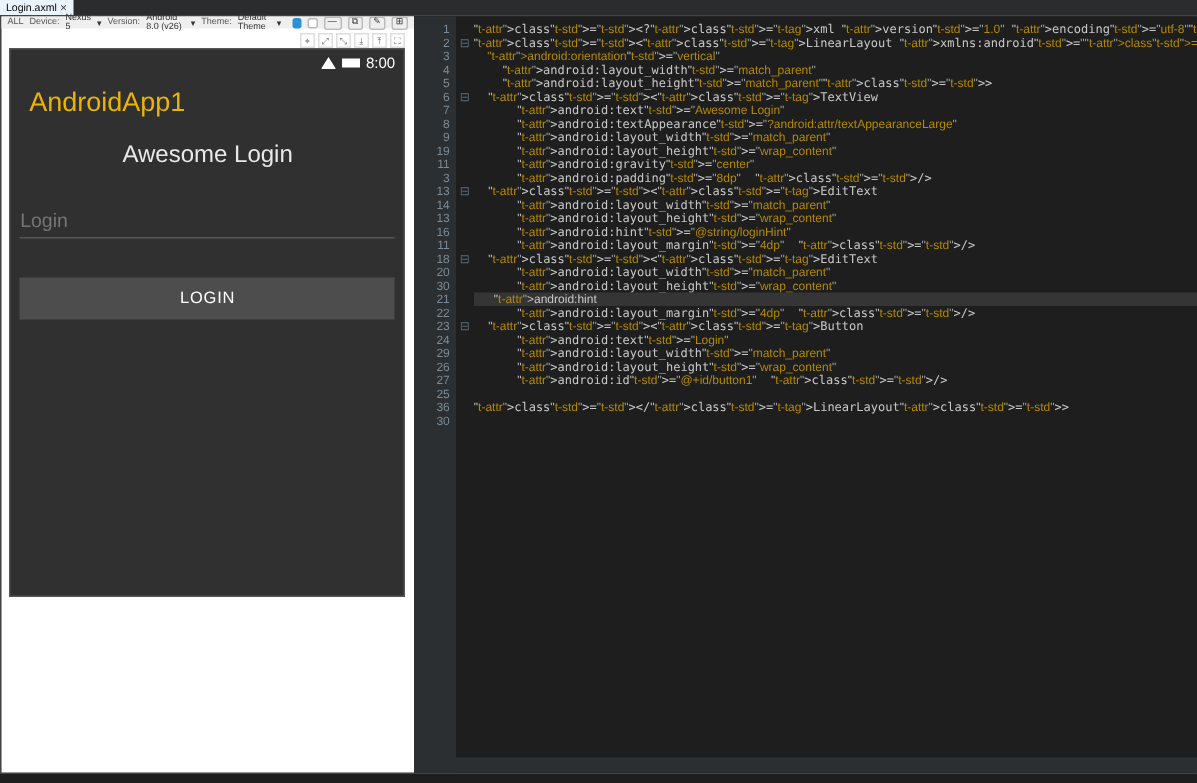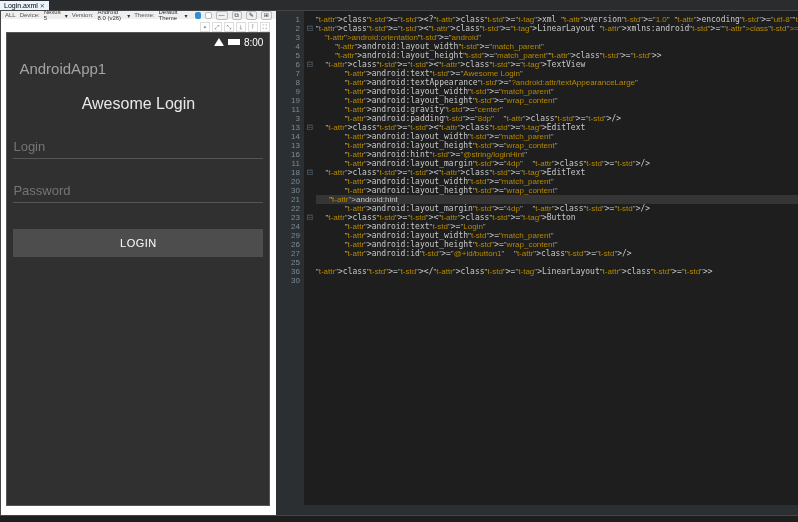--- a/index.html
+++ b/index.html
@@ -13,25 +13,25 @@
   .designer-header { background:#efefef; color:#333; font-size:6px; height:8px; display:flex; align-items:center; gap:4px; padding:0 4px; }
   .dh-label { color:#555; }
   .dh-spacer { flex:1; }
   .dh-btn { border:1px solid #bbb; border-radius:2px; padding:0 2px; font-size:6px; line-height:7px; }
   .dh-toggle { width:10px; height:7px; border-radius:2px; }
   .active-toggle { background:#2b90d9; }
   .inactive-toggle { background:#fff; border:1px solid #bbb; }
   .designer-canvas { flex:1; display:flex; justify-content:center; padding-top:14px; position:relative; }
   .tool-strip { position:absolute; top:3px; right:6px; display:flex; gap:2px; }
   .tool-strip span { width:10px; height:10px; border:1px solid #ddd; font-size:6px; display:flex; align-items:center; justify-content:center; color:#666; }
-  .phone { width:262px; height:472px; background:#303030; box-shadow:0 0 0 1px #555; display:flex; flex-direction:column; }
+  .phone { width:262px; height:364px; background:#303030; box-shadow:0 0 0 1px #555; display:flex; flex-direction:column; }
   .statusbar { height:18px; display:flex; justify-content:flex-end; align-items:center; gap:4px; padding:0 6px; color:#fff; font-size:10px; }
   .wifi-icon { width:0; height:0; border-left:5px solid transparent; border-right:5px solid transparent; border-bottom:8px solid #fff; border-radius:1px;}
   .batt { width:12px; height:6px; background:#fff; display:inline-block; }
-  .appbar { height:34px; color:#a3a3a3; font-size:15px; display:flex; align-items:center; padding:0 12px; }
+  .appbar { height:34px; color:#eab308; font-size:18px; display:flex; align-items:center; padding:0 12px; }
   .phone-body { flex:1; padding:4px 6px; display:flex; flex-direction:column; color:#ccc; }
   .title { text-align:center; font-size:16px; color:#e8e8e8; margin:6px 0 14px 0; }
   .hint-field { font-size:13px; color:#7a7a7a; border:none; border-bottom:1px solid #555; background:transparent; padding:4px 0; margin:8px 0 12px 0; }
   .login-btn { margin:14px 0; background:#4d4d4d; color:#fff; border:none; height:28px; font-size:11px; letter-spacing:0.5px; }
   .right-pane { flex:1; background:#1e1e1e; display:flex; position:relative; }
   .gutter { width:28px; background:#2c2f31; display:flex; flex-direction:column; align-items:flex-end; padding-top:4px; font-size:8px; color:#7a8a97; font-family:Consolas,monospace; }
   .gutter div { height:9px; line-height:9px; padding-right:4px; }
   .fold { position:absolute; left:30px; top:4px; width:8px; display:flex; flex-direction:column; font-family:Consolas,monospace; font-size:8px; color:#5a6a77; }
   .fold div { height:9px; line-height:9px; text-align:center; }
   .code { flex:1; font-family:Consolas,monospace; font-size:8px; line-height:9px; padding:4px 4px 4px 12px; white-space:pre; color:#c8c8c8; overflow:hidden; }
@@ -88,21 +88,20 @@
           <span class="wifi-icon"></span>
           <span class="batt"></span>
           <span>8:00</span>
         </div>
         <div class="appbar">
           <span>AndroidApp1</span>
         </div>
         <div class="phone-body">
           <div class="title">Awesome Login</div>
           <input class="hint-field" placeholder="Login" style="">
-          <input class="hint-field" placeholder="Password" style="">
           <button class="login-btn">LOGIN</button>
         </div>
       </div>
     </div>
   </div>
 
   <div class="right-pane">
     <div class="gutter" id="gutter">
         <div>1</div>
         <div>2</div>
@@ -162,21 +161,21 @@
         <div></div>
         <div></div>
         <div></div>
         <div></div>
         <div></div>
         <div></div>
         <div></div>
       </div>
     <div class="code" id="code"><span <span="" class="&lt;span">"</span><span class="t-str">t-attr</span><span class="t-std">"</span>&gt;class<span class="&lt;span">"</span><span class="t-str">t-std</span><span class="t-std">"</span>&gt;=<span class="t-std">"</span><span class="t-str">t-std</span><span class="t-std">"</span>&gt;&lt;?<span <span="" class="&lt;span">"</span><span class="t-str">t-attr</span><span class="t-std">"</span>&gt;class<span class="&lt;span">"</span><span class="t-str">t-std</span><span class="t-std">"</span>&gt;=<span class="t-std">"</span><span class="t-str">t-tag</span><span class="t-std">"</span>&gt;xml <span class="&lt;span">"</span><span class="t-str">t-attr</span><span class="t-std">"</span>&gt;version<span class="&lt;span">"</span><span class="t-str">t-std</span><span class="t-std">"</span>&gt;=<span class="t-std">"</span><span class="t-str">1.0</span><span class="t-std">"</span> <span class="&lt;span">"</span><span class="t-str">t-attr</span><span class="t-std">"</span>&gt;encoding<span class="&lt;span">"</span><span class="t-str">t-std</span><span class="t-std">"</span>&gt;=<span class="t-std">"</span><span class="t-str">utf-8</span><span class="t-std">"</span><span <span="" class="&lt;span">"</span><span class="t-str">t-attr</span>&gt;class&gt;=&gt;?&gt;
 <span <span="" class="&lt;span">"</span><span class="t-str">t-attr</span><span class="t-std">"</span>&gt;class<span class="&lt;span">"</span><span class="t-str">t-std</span><span class="t-std">"</span>&gt;=<span class="t-std">"</span><span class="t-str">t-std</span><span class="t-std">"</span>&gt;&lt;<span <span="" class="&lt;span">"</span><span class="t-str">t-attr</span><span class="t-std">"</span>&gt;class<span class="&lt;span">"</span><span class="t-str">t-std</span><span class="t-std">"</span>&gt;=<span class="t-std">"</span><span class="t-str">t-tag</span><span class="t-std">"</span>&gt;LinearLayout <span class="&lt;span">"</span><span class="t-str">t-attr</span><span class="t-std">"</span>&gt;xmlns:android<span class="&lt;span">"</span><span class="t-str">t-std</span><span class="t-std">"</span>&gt;=<span class="t-std">"</span><span class="t-str"><span <span="" class="&lt;/span"><span class="t-std">"</span>t-attr<span class="t-std">"</span><span class="t-str">&gt;class</span><span class="&lt;/span"><span class="t-std">"</span>t-std<span class="t-std">"</span><span class="t-str">&gt;=</span></span>t-link</span>
-    <span class="&lt;span">"</span><span class="t-str">t-attr</span><span class="t-std">"</span>&gt;android:orientation</span><span class="&lt;span">"</span><span class="t-str">t-std</span><span class="t-std">"</span>&gt;=<span class="t-std">"</span><span class="t-str">android</span><span class="t-std">"</span>
+    <span class="&lt;span">"</span><span class="t-str">t-attr</span><span class="t-std">"</span>&gt;android:orientation</span><span class="&lt;span">"</span><span class="t-str">t-std</span><span class="t-std">"</span>&gt;=<span class="t-std">"</span><span class="t-str">vertical</span><span class="t-std">"</span>
     <span class="&lt;span">"</span><span class="t-str">t-attr</span><span class="t-std">"</span>&gt;android:layout_width<span class="&lt;span">"</span><span class="t-str">t-std</span><span class="t-std">"</span>&gt;=<span class="t-std">"</span><span class="t-str">match_parent</span><span class="t-std">"</span>
     <span class="&lt;span">"</span><span class="t-str">t-attr</span><span class="t-std">"</span>&gt;android:layout_height<span class="&lt;span">"</span><span class="t-str">t-std</span><span class="t-std">"</span>&gt;=<span class="t-std">"</span><span class="t-str">match_parent</span><span class="t-std">"</span><span <span="" class="&lt;span">"</span><span class="t-str">t-attr</span><span class="t-std">"</span>&gt;class<span class="&lt;span">"</span><span class="t-str">t-std</span><span class="t-std">"</span>&gt;=<span class="t-std">"</span><span class="t-str">t-std</span><span class="t-std">"</span>&gt;&gt;
   <span <span="" class="&lt;span">"</span><span class="t-str">t-attr</span><span class="t-std">"</span>&gt;class<span class="&lt;span">"</span><span class="t-str">t-std</span><span class="t-std">"</span>&gt;=<span class="t-std">"</span><span class="t-str">t-std</span><span class="t-std">"</span>&gt;&lt;<span <span="" class="&lt;span">"</span><span class="t-str">t-attr</span><span class="t-std">"</span>&gt;class<span class="&lt;span">"</span><span class="t-str">t-std</span><span class="t-std">"</span>&gt;=<span class="t-std">"</span><span class="t-str">t-tag</span><span class="t-std">"</span>&gt;TextView
       <span class="&lt;span">"</span><span class="t-str">t-attr</span><span class="t-std">"</span>&gt;android:text<span class="&lt;span">"</span><span class="t-str">t-std</span><span class="t-std">"</span>&gt;=<span class="t-std">"</span><span class="t-str">Awesome Login</span><span class="t-std">"</span>
       <span class="&lt;span">"</span><span class="t-str">t-attr</span><span class="t-std">"</span>&gt;android:textAppearance<span class="&lt;span">"</span><span class="t-str">t-std</span><span class="t-std">"</span>&gt;=<span class="t-std">"</span><span class="t-str">?android:attr/textAppearanceLarge</span><span class="t-std">"</span>
       <span class="&lt;span">"</span><span class="t-str">t-attr</span><span class="t-std">"</span>&gt;android:layout_width<span class="&lt;span">"</span><span class="t-str">t-std</span><span class="t-std">"</span>&gt;=<span class="t-std">"</span><span class="t-str">match_parent</span><span class="t-std">"</span>
       <span class="&lt;span">"</span><span class="t-str">t-attr</span><span class="t-std">"</span>&gt;android:layout_height<span class="&lt;span">"</span><span class="t-str">t-std</span><span class="t-std">"</span>&gt;=<span class="t-std">"</span><span class="t-str">wrap_content</span><span class="t-std">"</span>
       <span class="&lt;span">"</span><span class="t-str">t-attr</span><span class="t-std">"</span>&gt;android:gravity<span class="&lt;span">"</span><span class="t-str">t-std</span><span class="t-std">"</span>&gt;=<span class="t-std">"</span><span class="t-str">center</span><span class="t-std">"</span>
       <span class="&lt;span">"</span><span class="t-str">t-attr</span><span class="t-std">"</span>&gt;android:padding<span class="&lt;span">"</span><span class="t-str">t-std</span><span class="t-std">"</span>&gt;=<span class="t-std">"</span><span class="t-str">8dp</span><span class="t-std">"</span>  <span <span="" class="&lt;span">"</span><span class="t-str">t-attr</span><span class="t-std">"</span>&gt;class<span class="&lt;span">"</span><span class="t-str">t-std</span><span class="t-std">"</span>&gt;=<span class="t-std">"</span><span class="t-str">t-std</span><span class="t-std">"</span>&gt;/&gt;
   <span <span="" class="&lt;span">"</span><span class="t-str">t-attr</span><span class="t-std">"</span>&gt;class<span class="&lt;span">"</span><span class="t-str">t-std</span><span class="t-std">"</span>&gt;=<span class="t-std">"</span><span class="t-str">t-std</span><span class="t-std">"</span>&gt;&lt;<span <span="" class="&lt;span">"</span><span class="t-str">t-attr</span><span class="t-std">"</span>&gt;class<span class="&lt;span">"</span><span class="t-str">t-std</span><span class="t-std">"</span>&gt;=<span class="t-std">"</span><span class="t-str">t-tag</span><span class="t-std">"</span>&gt;EditText

